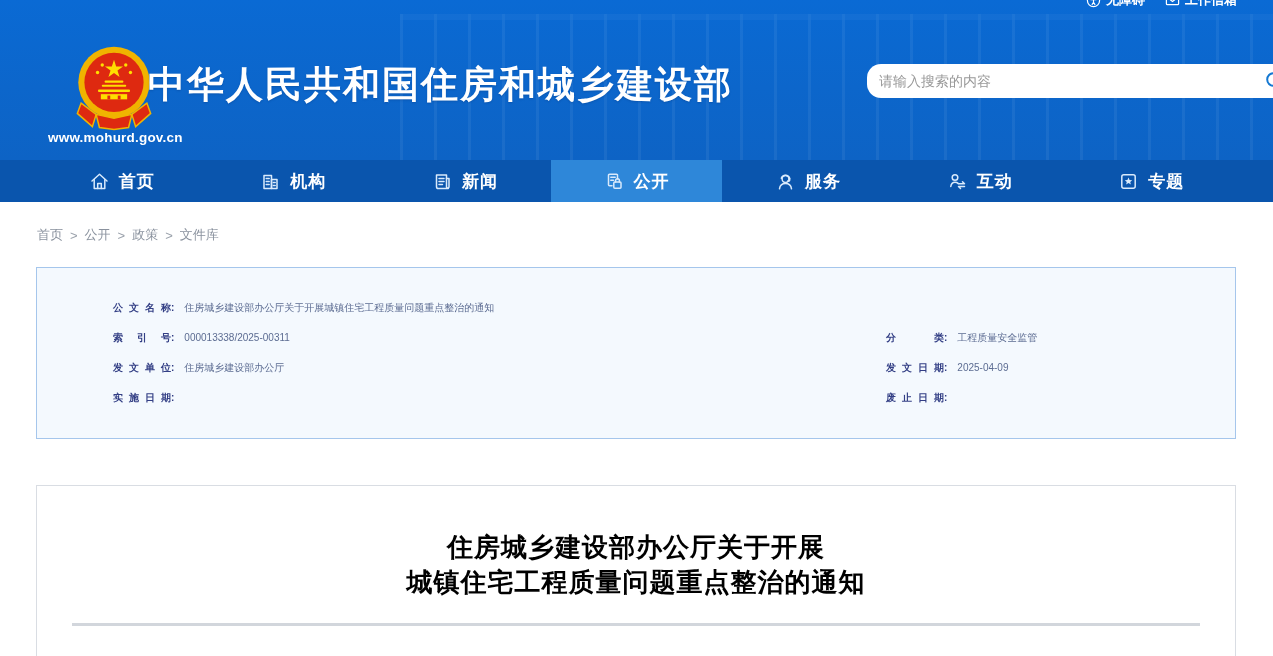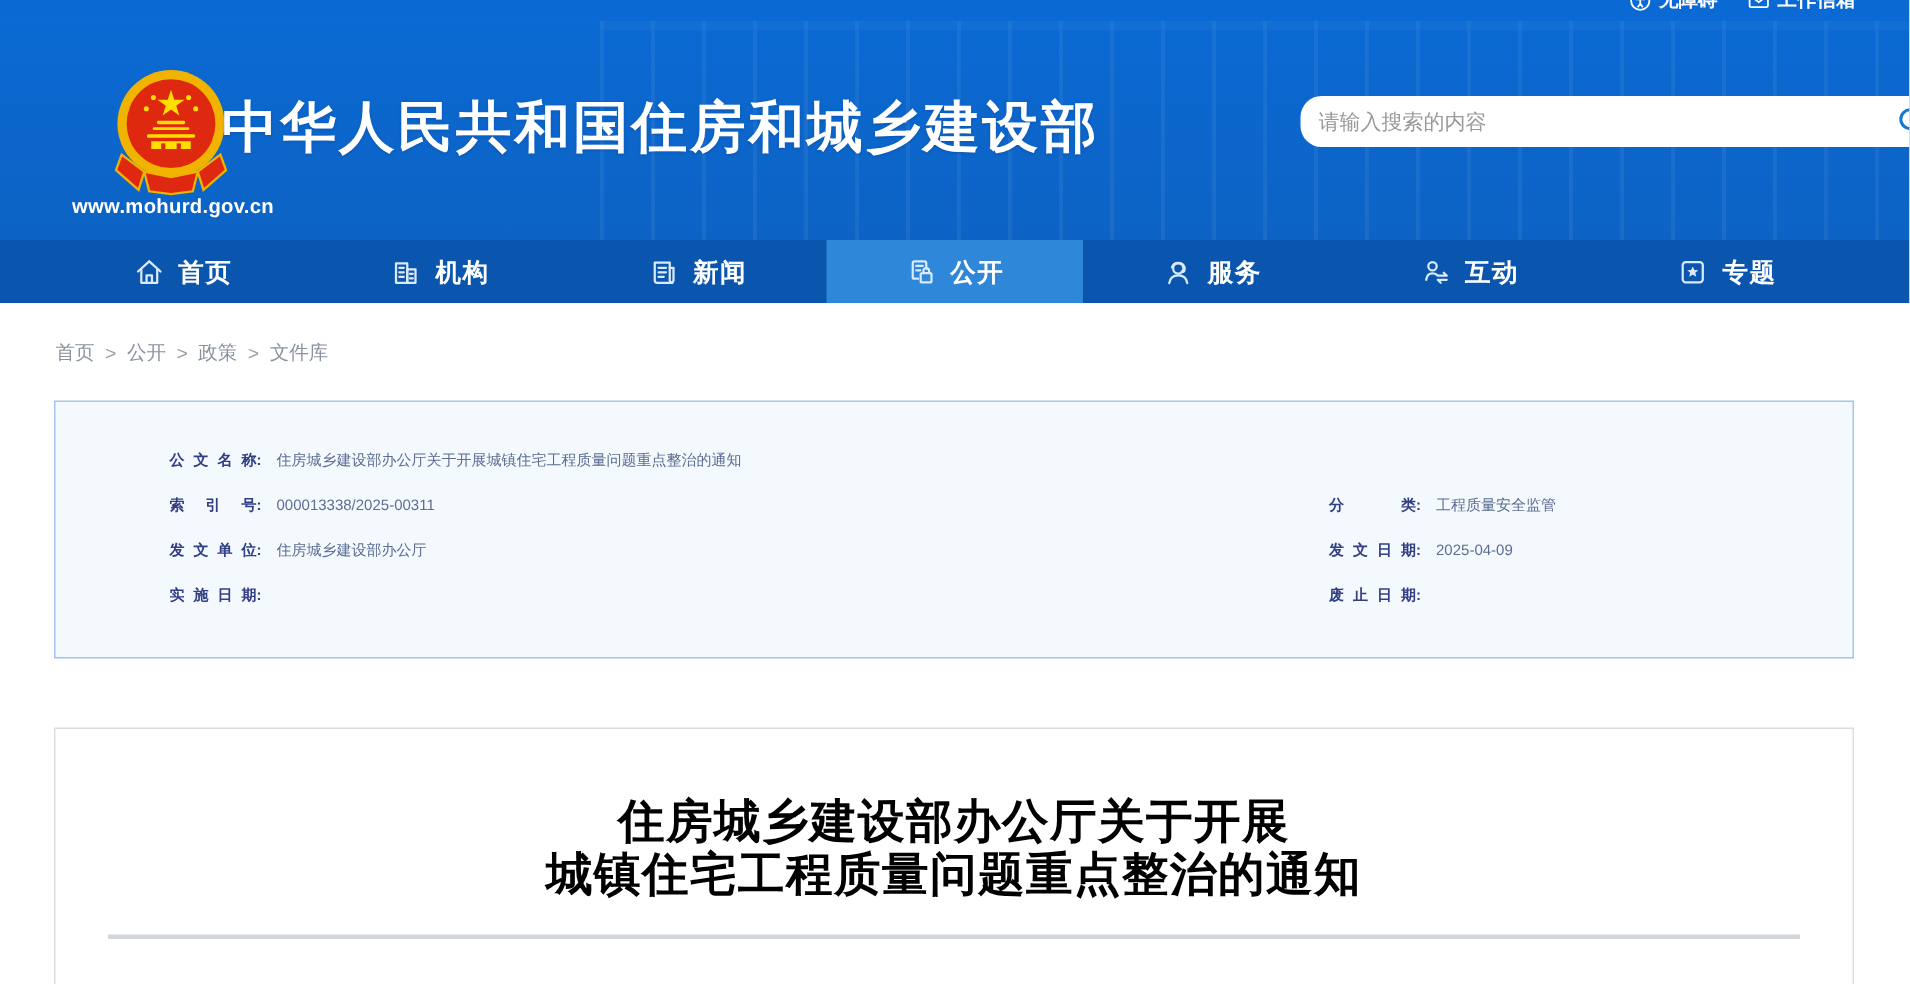--- a/index.html
+++ b/index.html
@@ -60,21 +60,21 @@
   .meta-col-l { width:773px; }
   .meta-col-r { flex:1; }
   .meta-label { display:inline-block; width:58px; text-align:justify; text-align-last:justify;
     font-weight:bold; color:#333f85; vertical-align:top; }
   .meta-colon { font-weight:bold; color:#333f85; }
   .meta-value { color:#5c6c92; margin-left:10px; }
 
   
   .article-box { margin:46px 36px 0 36px; width:1200px; min-height:200px;
     background:#fff; border:1px solid #d9dde3; padding-top:44px; }
-  .article-title { text-align:center; font-size:31px; line-height:35px; font-weight:bold;
+  .article-title { text-align:center; font-size:26px; line-height:35px; font-weight:bold;
     color:#000; letter-spacing:1px; }
   .article-divider { width:1128px; height:3px; background:#d2d6dc; margin:23px auto 0; }
 </style>
 </head>
 <body>
 
 <div class="banner">
   <div class="bg-building"></div>
 
   <div class="topbar">

